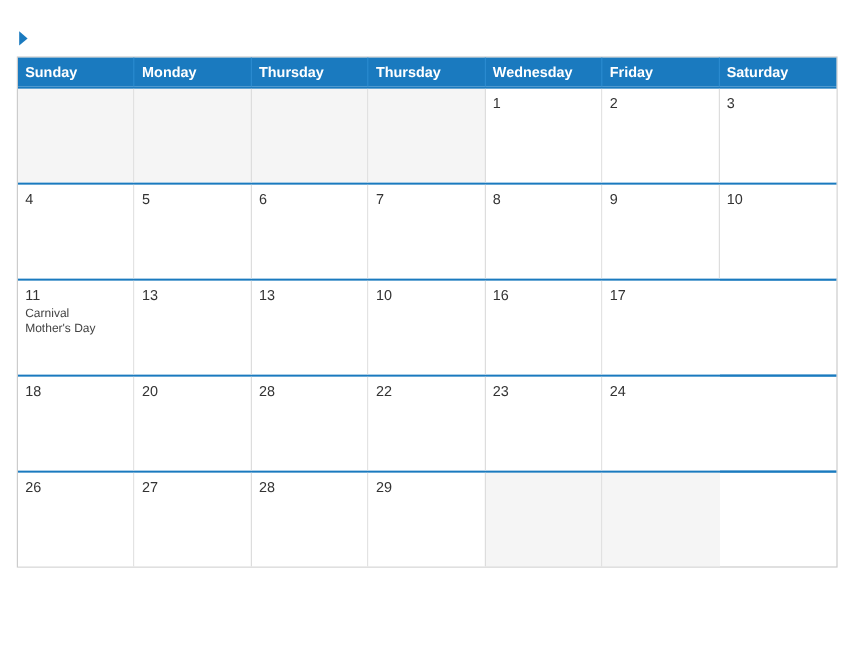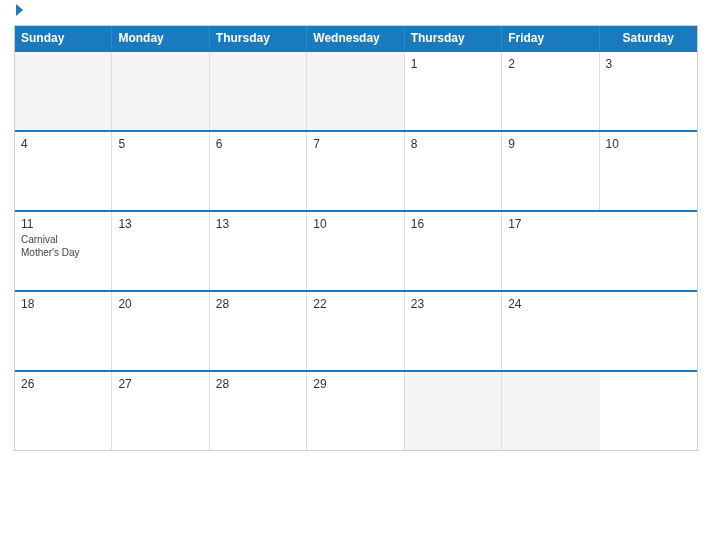--- a/index.html
+++ b/index.html
@@ -8,21 +8,21 @@
       height: 550px;
       background: #fff;
       font-family: Arial, sans-serif;
       overflow: hidden;
     }
 
     .page {
       width: 712px;
       height: 410px;
       background: #fff;
-      padding: 4px 14px 10px 14px;
+      padding: 26px 14px 10px 14px;
     }
 
     
     .header {
       display: flex;
       align-items: center;
       justify-content: space-between;
       margin-bottom: 8px;
     }
 
@@ -89,21 +89,20 @@
       color: #fff;
       font-size: 12px;
       font-weight: bold;
       padding: 5px 6px;
       text-align: left;
       border-right: 1px solid #2a8acf;
     }
 
     .calendar-header-cell:last-child {
       border-right: none;
-      text-align: center;
     }
 
     .calendar-week {
       display: grid;
       grid-template-columns: repeat(7, 1fr);
       border-top: 2px solid #1a7abf;
       min-height: 78px;
     }
 
     .calendar-cell {
@@ -155,22 +154,22 @@
     <div class="calendar-title"></div>
     <div class="region-name"></div>
   </div>
 
   <div class="calendar">
 
     <div class="calendar-header-row">
     <div class="calendar-header-cell">Sunday</div>
         <div class="calendar-header-cell">Monday</div>
         <div class="calendar-header-cell">Thursday</div>
+        <div class="calendar-header-cell">Thursday</div>
         <div class="calendar-header-cell">Wednesday</div>
-        <div class="calendar-header-cell">Thursday</div>
         <div class="calendar-header-cell">Friday</div>
         <div class="calendar-header-cell">Saturday</div>
       </div>
 
     <div id="calendar-body">
         <div class="calendar-week">
           <div class="calendar-cell cell-empty"></div>
           <div class="calendar-cell cell-empty"></div>
           <div class="calendar-cell cell-empty"></div>
           <div class="calendar-cell cell-empty"></div>

